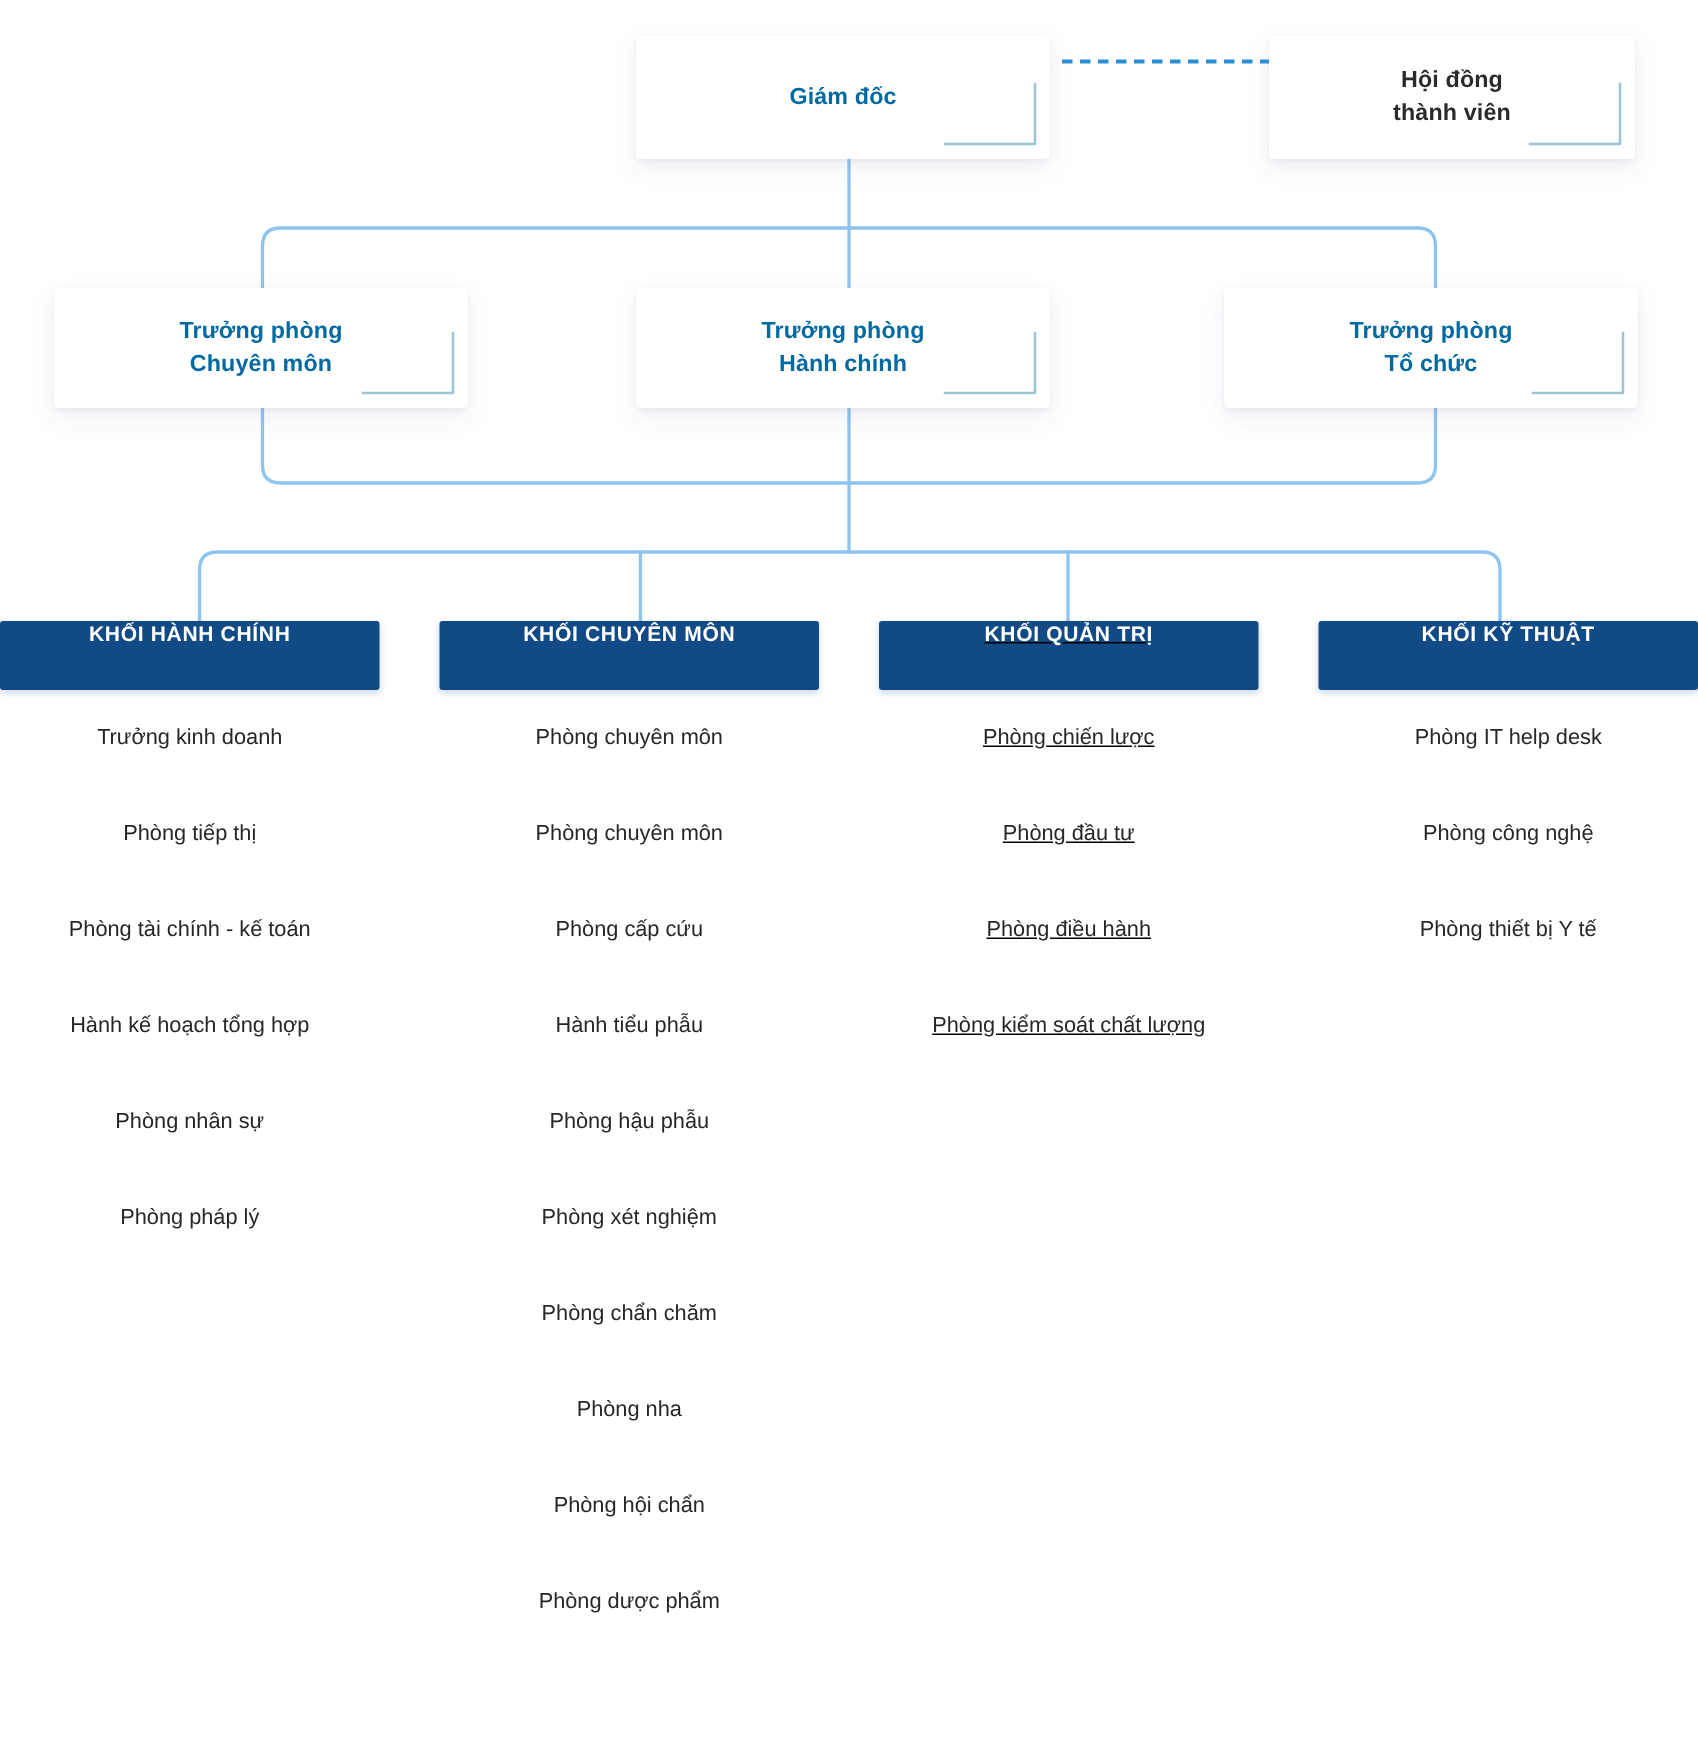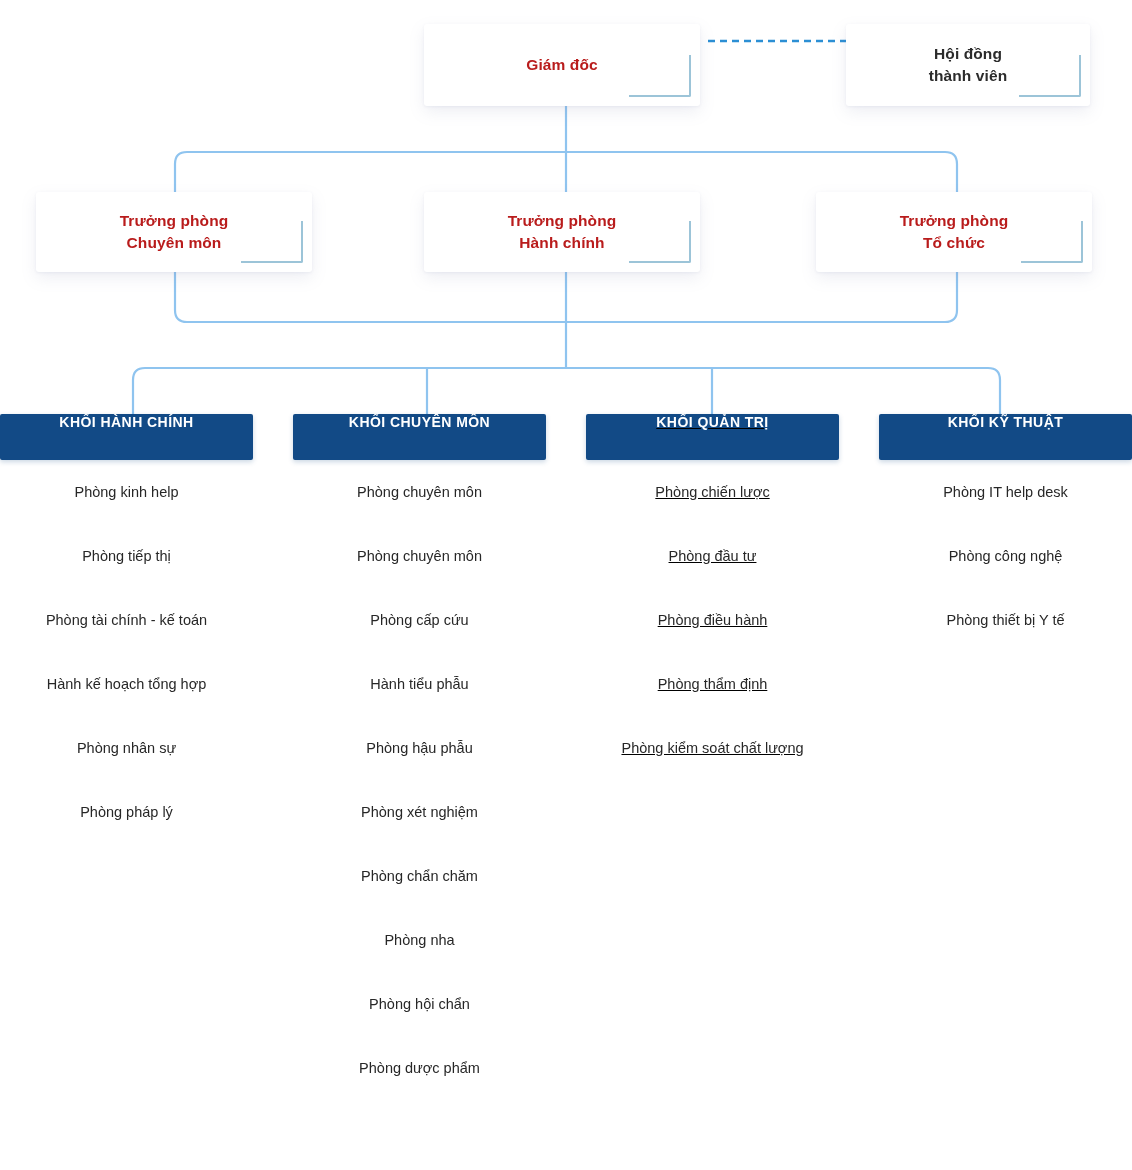--- a/index.html
+++ b/index.html
@@ -44,21 +44,21 @@
     border-bottom: 2px solid #9cc4d8;
     border-radius: 0 0 2px 0;
   }
   .card .card-label {
     position: relative;
     z-index: 2;
     text-align: center;
     font-weight: bold;
     font-size: 15.5px;
     line-height: 1.45;
-    color: #b91c1c;
+    color: #0369a1;
     letter-spacing: 0.1px;
     white-space: pre-line;
   }
   .card.plain .card-label { color: #2b2b2b; }
 
   
   .division {
     position: absolute;
     z-index: 3;
   }
@@ -145,21 +145,21 @@
     <span class="accent"></span>
     <span class="card-label">Trưởng phòng
 Tổ chức</span>
   </div>
 
   <div class="division" style="left:0px; top:414px; width:253px;">
     <div class="division-header">
       <span class="division-header-label">KHỐI HÀNH CHÍNH</span>
     </div>
     <div class="division-list">
-        <div class="division-item">Phòng kinh help</div>
+        <div class="division-item">Trưởng kinh doanh</div>
         <div class="division-item">Phòng tiếp thị</div>
         <div class="division-item">Phòng tài chính - kế toán</div>
         <div class="division-item">Hành kế hoạch tổng hợp</div>
         <div class="division-item">Phòng nhân sự</div>
         <div class="division-item">Phòng pháp lý</div>
       </div>
   </div>
 
   <div class="division" style="left:293px; top:414px; width:253px;">
     <div class="division-header">
@@ -180,21 +180,20 @@
   </div>
 
   <div class="division" style="left:586px; top:414px; width:253px;text-decoration:underline;">
     <div class="division-header">
       <span class="division-header-label">KHỐI QUẢN TRỊ</span>
     </div>
     <div class="division-list">
         <div class="division-item">Phòng chiến lược</div>
         <div class="division-item">Phòng đầu tư</div>
         <div class="division-item">Phòng điều hành</div>
-        <div class="division-item">Phòng thẩm định</div>
         <div class="division-item">Phòng kiểm soát chất lượng</div>
       </div>
   </div>
 
   <div class="division" style="left:879px; top:414px; width:253px;">
     <div class="division-header">
       <span class="division-header-label">KHỐI KỸ THUẬT</span>
     </div>
     <div class="division-list">
         <div class="division-item">Phòng IT help desk</div>

